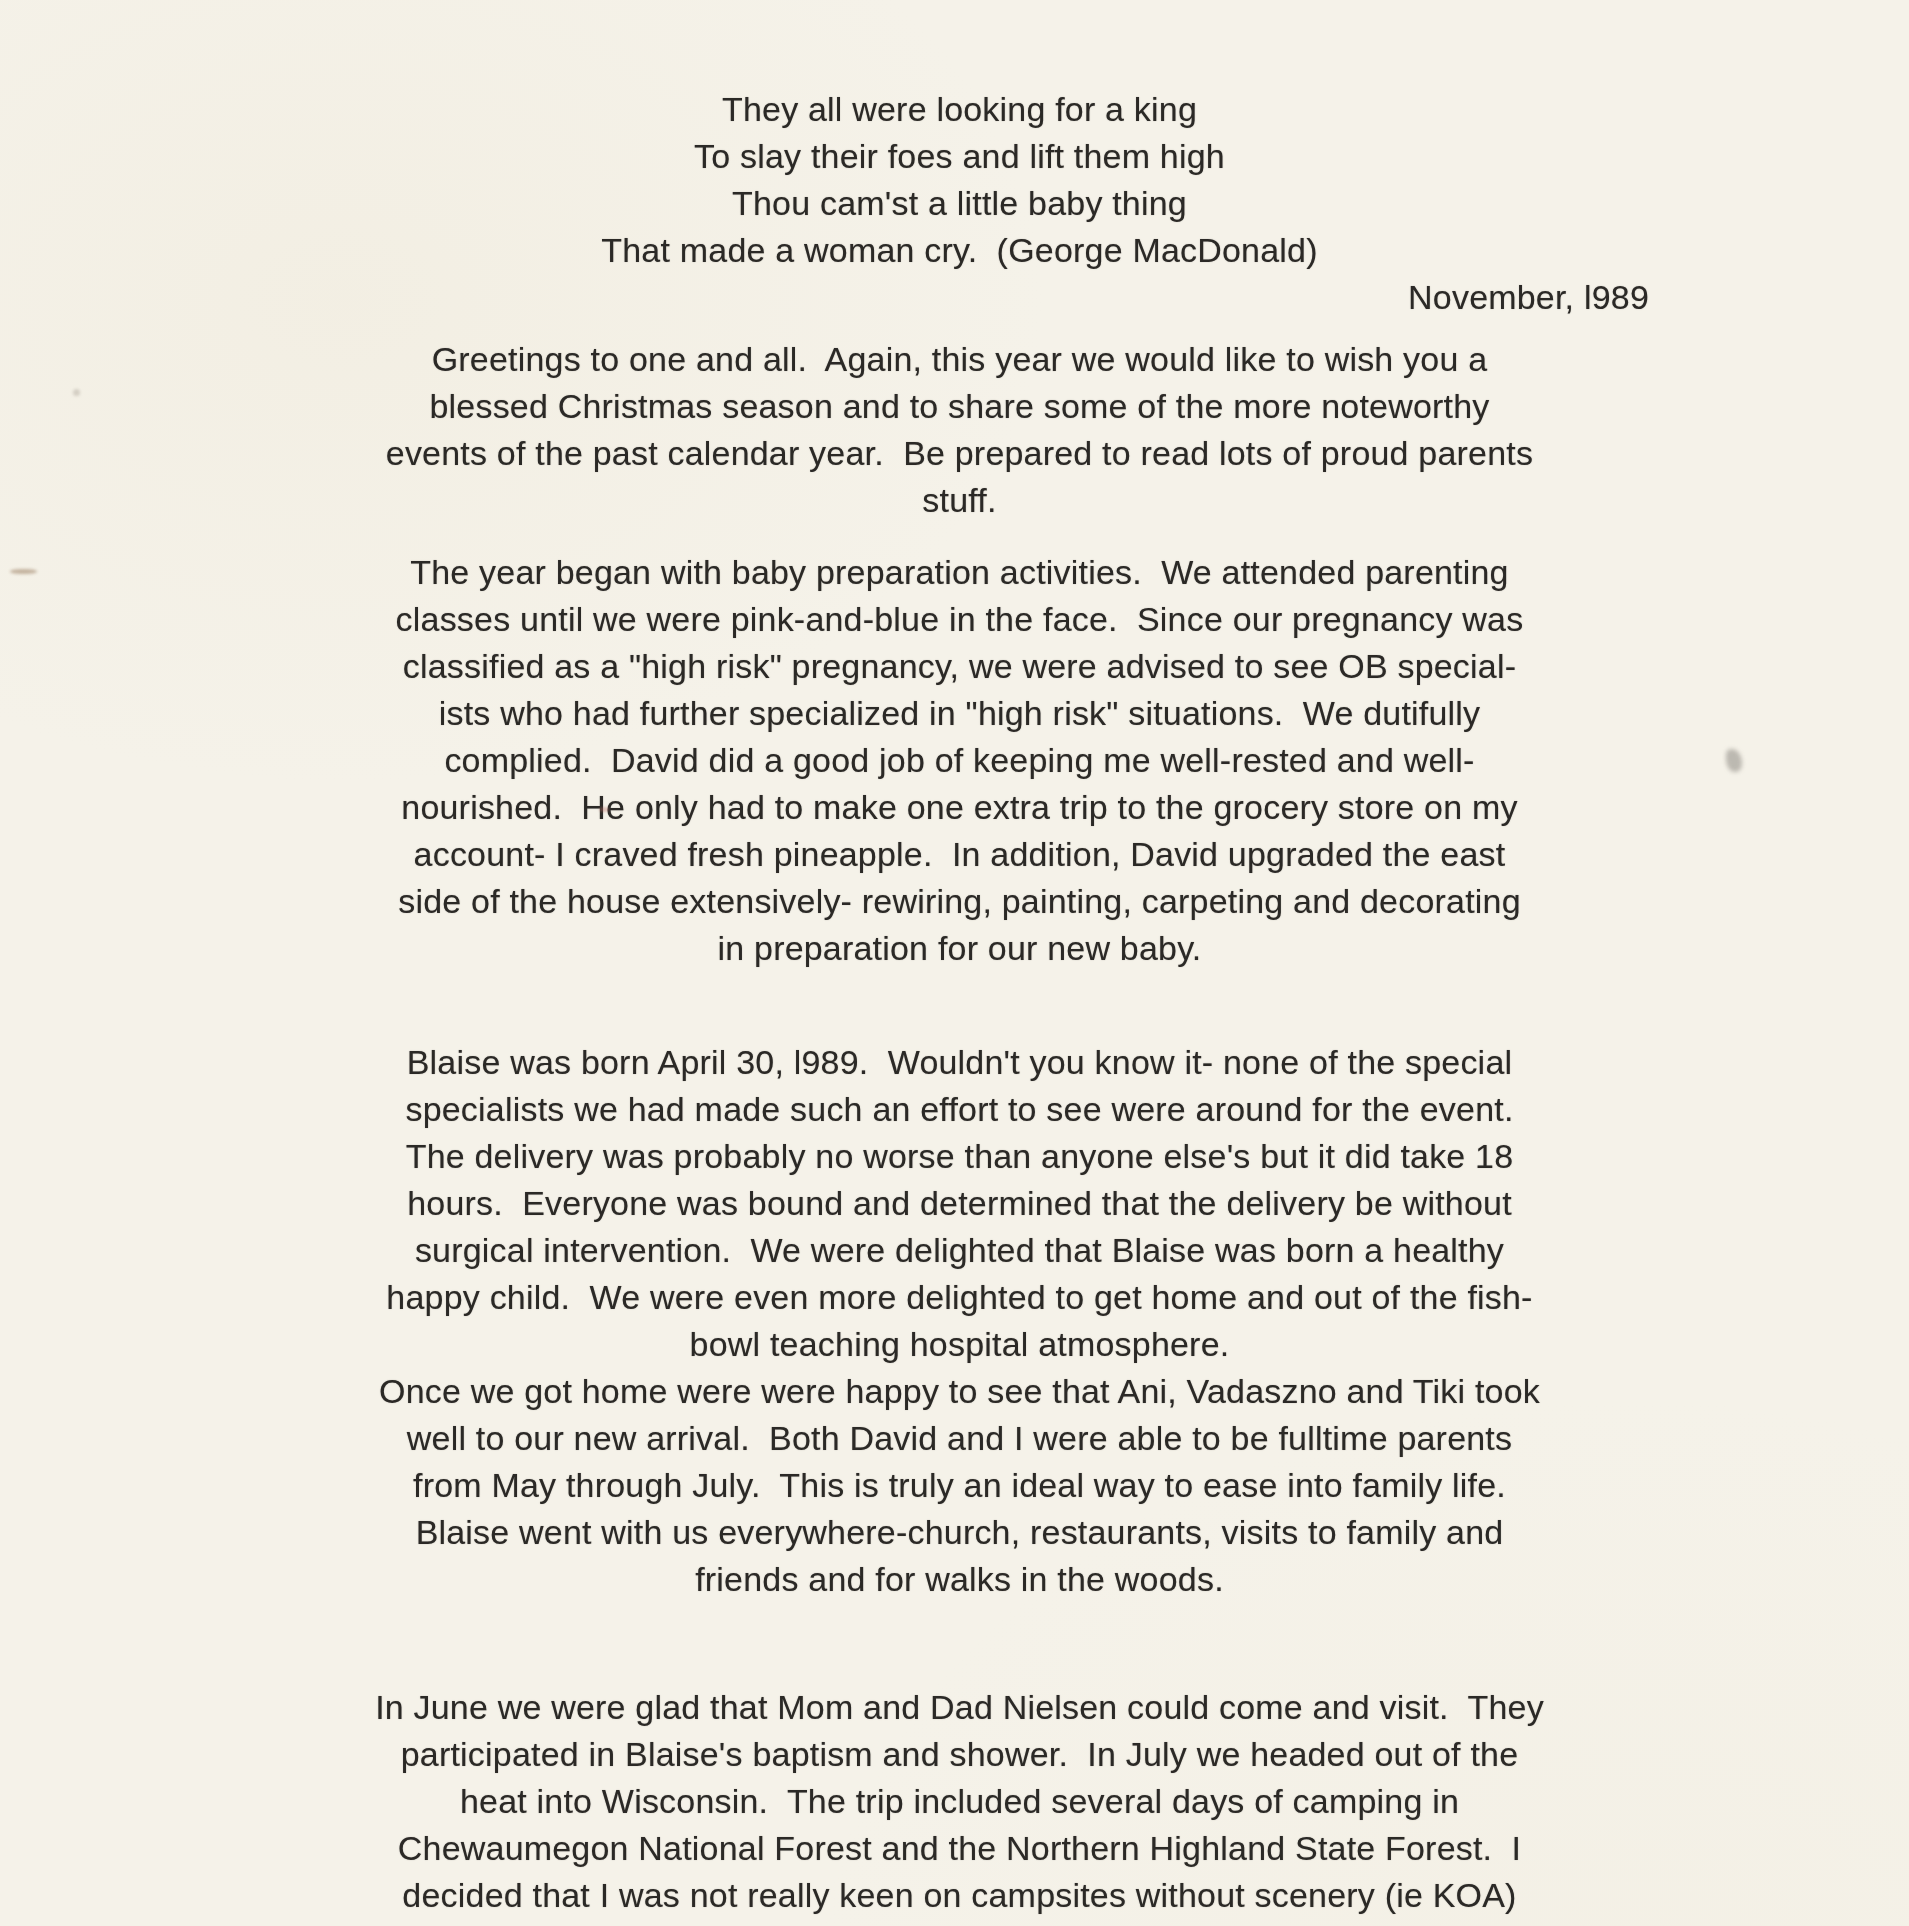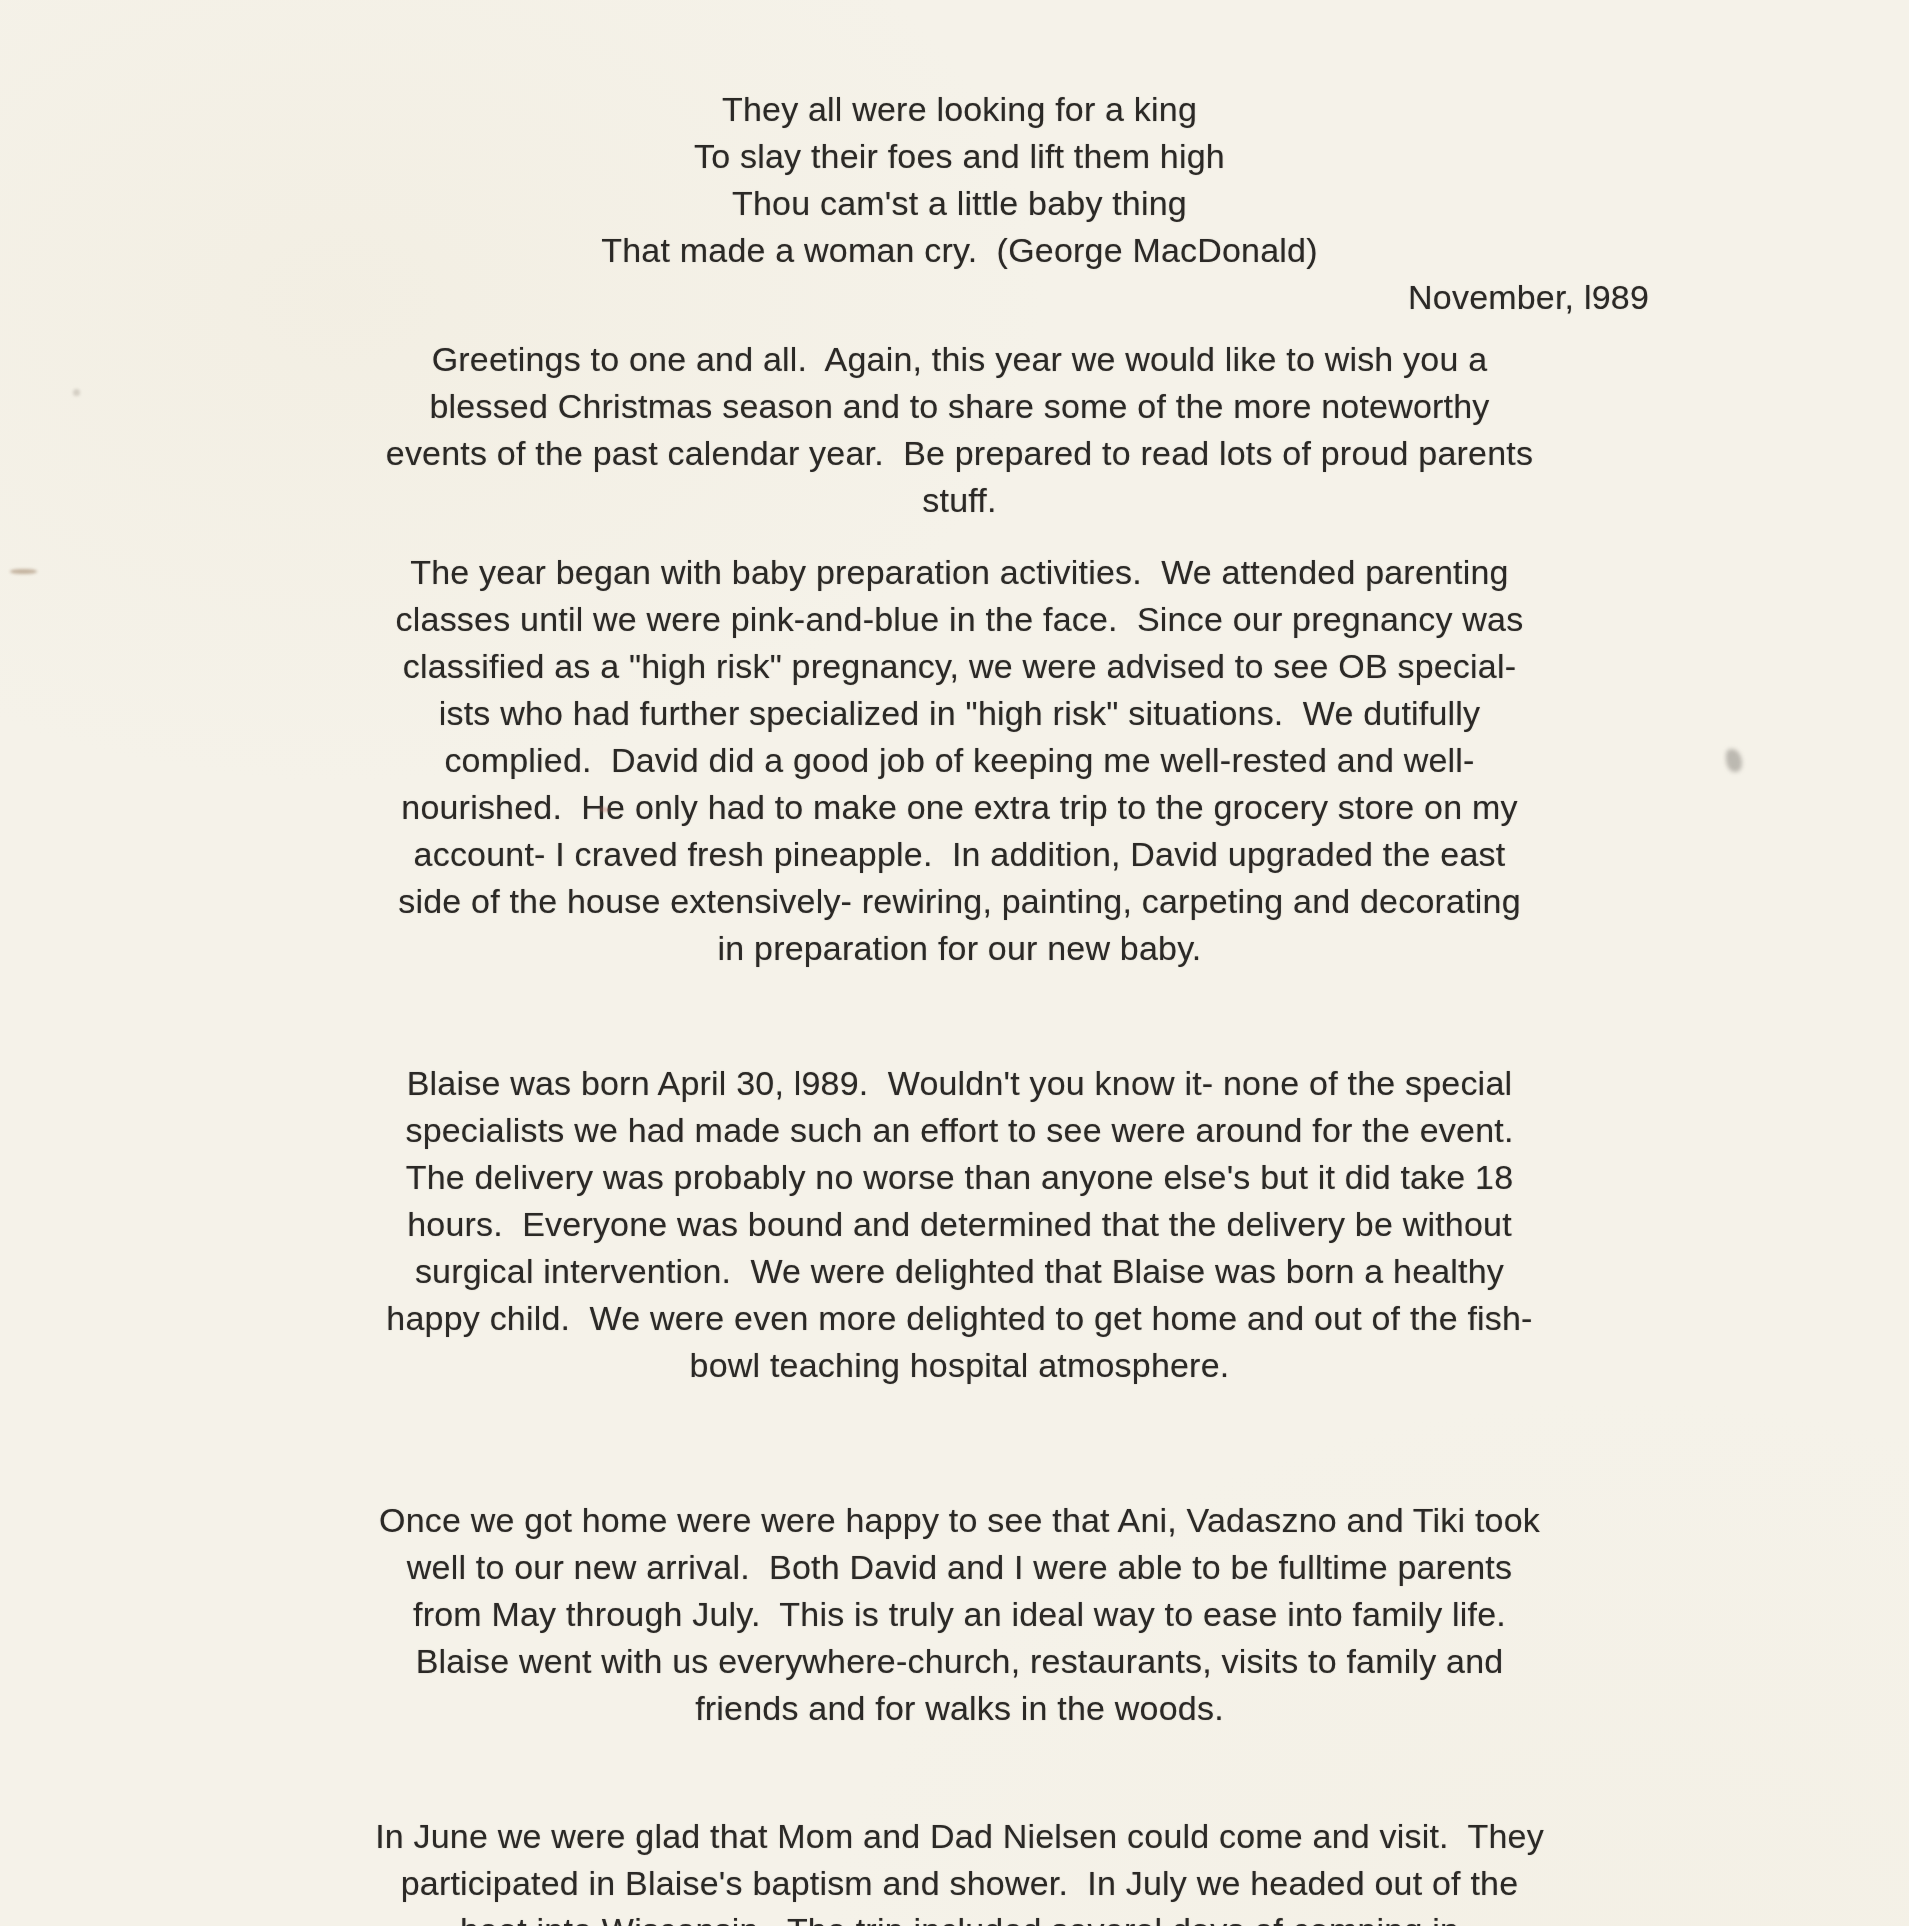--- a/index.html
+++ b/index.html
@@ -37,22 +37,22 @@
     white-space: pre-wrap;
     margin: 0;
     text-align: center;
   }
   .date-line {
     text-align: right;
     padding-right: 23px;
   }
   .para-1 { margin-top: 14.6px; }
   .para-2 { margin-top: 25px; }
-  .para-3 { margin-top: 88px; }
-  .para-4 { margin-top: 108px; }
+  .para-3 { margin-top: 67px; }
+  .para-4 { }
   .para-5 { margin-top: 81px; }
   .speck {
     position: absolute;
     border-radius: 50%;
     pointer-events: none;
   }
   .speck-a {
     left: 1726px; top: 749px;
     width: 16px; height: 23px;
     background: rgba(120,115,108,0.45);

